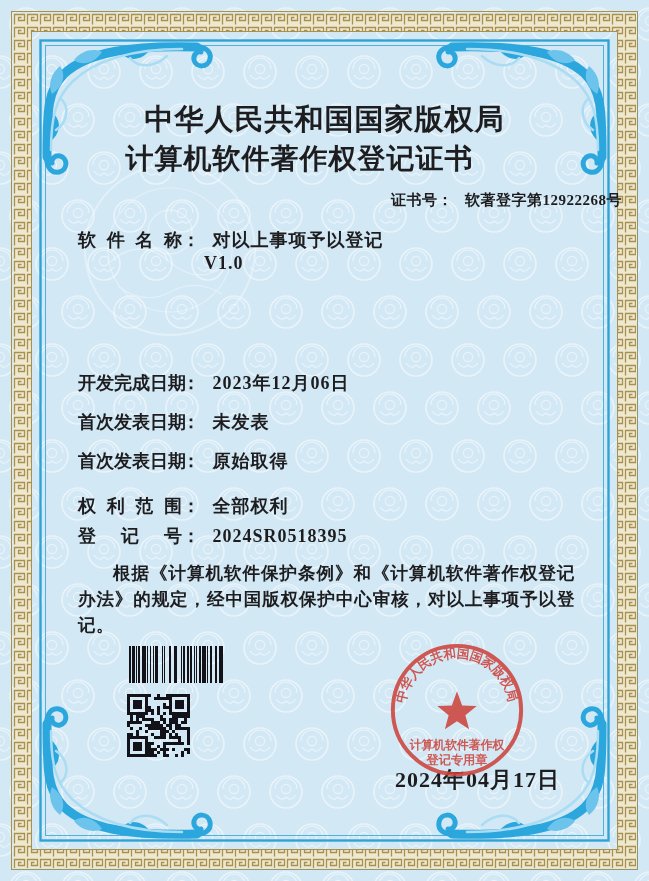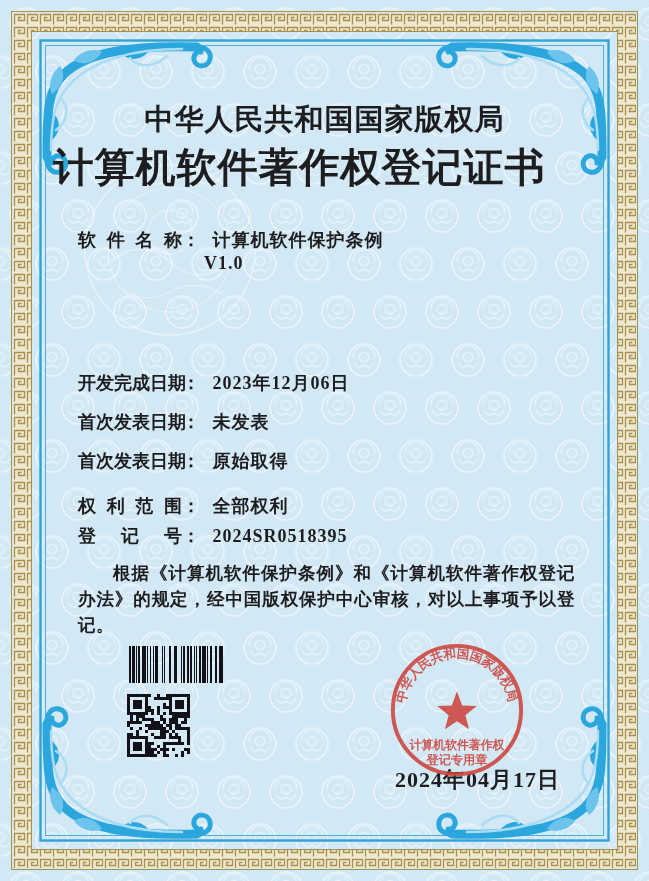--- a/index.html
+++ b/index.html
@@ -8,21 +8,21 @@
     width:649px;height:881px;
     background:#d3e8f5;
     overflow:hidden;
     font-family:"Liberation Serif","DejaVu Serif",serif;
     color:#1d1d1f;
     padding-left:31px;
   }
   .deco{position:absolute;left:0;top:0;z-index:0;}
   .txt{position:absolute;z-index:2;font-weight:bold;}
   .authority{left:0;top:100px;width:649px;text-align:center;font-size:29px;letter-spacing:1px;}
-  .cert-title{left:0;top:140px;width:599px;text-align:center;font-size:40px;letter-spacing:1px;}
+  .cert-title{left:0;top:140px;width:599px;text-align:center;font-size:28px;letter-spacing:1px;}
   .certno{right:58px;top:191px;font-size:15px;letter-spacing:.5px;}
   .certno .val{margin-left:12px;}
   .row{position:absolute;left:78px;z-index:2;font-weight:bold;font-size:18px;white-space:nowrap;}
   .flabel{display:inline-block;width:104px;text-align:justify;text-align-last:justify;}
   .colon{display:inline-block;}
   .fvalue{margin-left:8px;letter-spacing:1px;}
   .vline2{position:absolute;left:204px;top:253px;z-index:2;font-weight:bold;font-size:18px;letter-spacing:1px;}
   .statement{
     position:absolute;left:78px;top:560px;width:497px;z-index:2;
     font-size:17.5px;font-weight:bold;line-height:26px;
@@ -90,24 +90,27 @@
     <rect x="45.5" y="45.5" width="558" height="790" fill="none" stroke="#2fa3d6" stroke-width="1" opacity="0.8"></rect>
 
     <use href="#flourish" transform="translate(42,42)"></use>
     <use href="#flourish" transform="translate(607,42) scale(-1,1)"></use>
     <use href="#flourish" transform="translate(42,839) scale(1,-1)"></use>
     <use href="#flourish" transform="translate(607,839) scale(-1,-1)"></use>
   </svg>
 
   <div class="txt authority">中华人民共和国国家版权局</div>
   <div class="txt cert-title">计算机软件著作权登记证书</div>
+  <div class="txt certno">
+    <span>证书号：</span><span class="val">软著登字第12922268号</span>
+  </div>
 
   <div class="row" style="top:228px">
     <span class="flabel">软件名称</span><span class="colon">：</span>
-    <span class="fvalue">计算机软件保护条例</span>
+    <span class="fvalue">对以上事项予以登记</span>
   </div>
   <div class="vline2">V1.0</div>
 
 
   <div class="row" style="top:371px">
     <span class="flabel">开发完成日期</span><span class="colon">：</span>
     <span class="fvalue">2023年12月06日</span>
   </div>
 
   <div class="row" style="top:410px">

